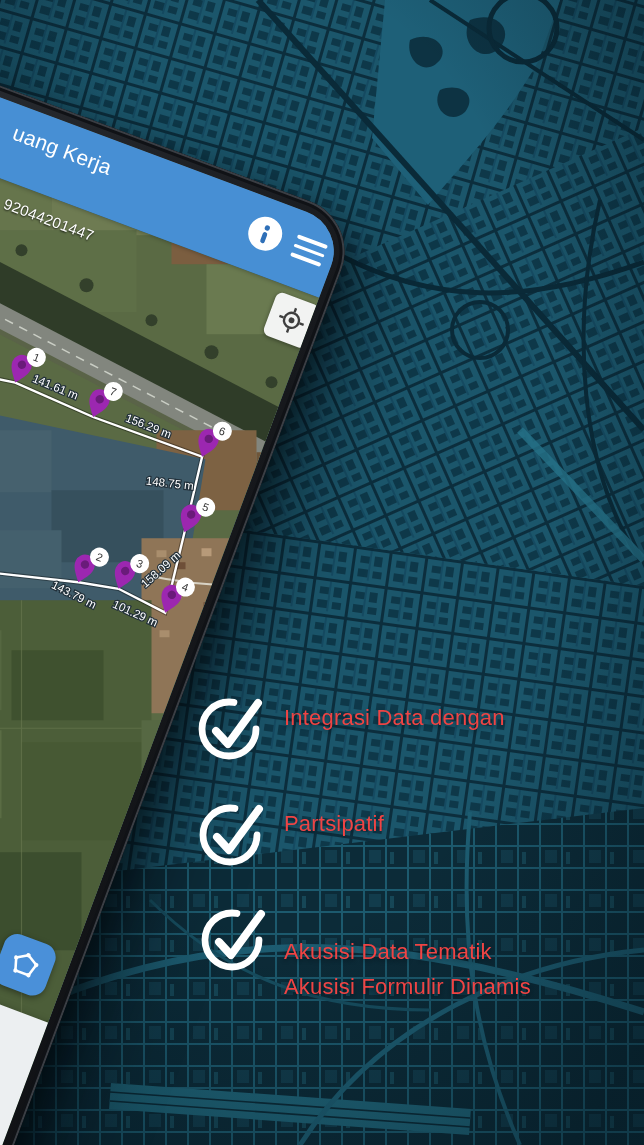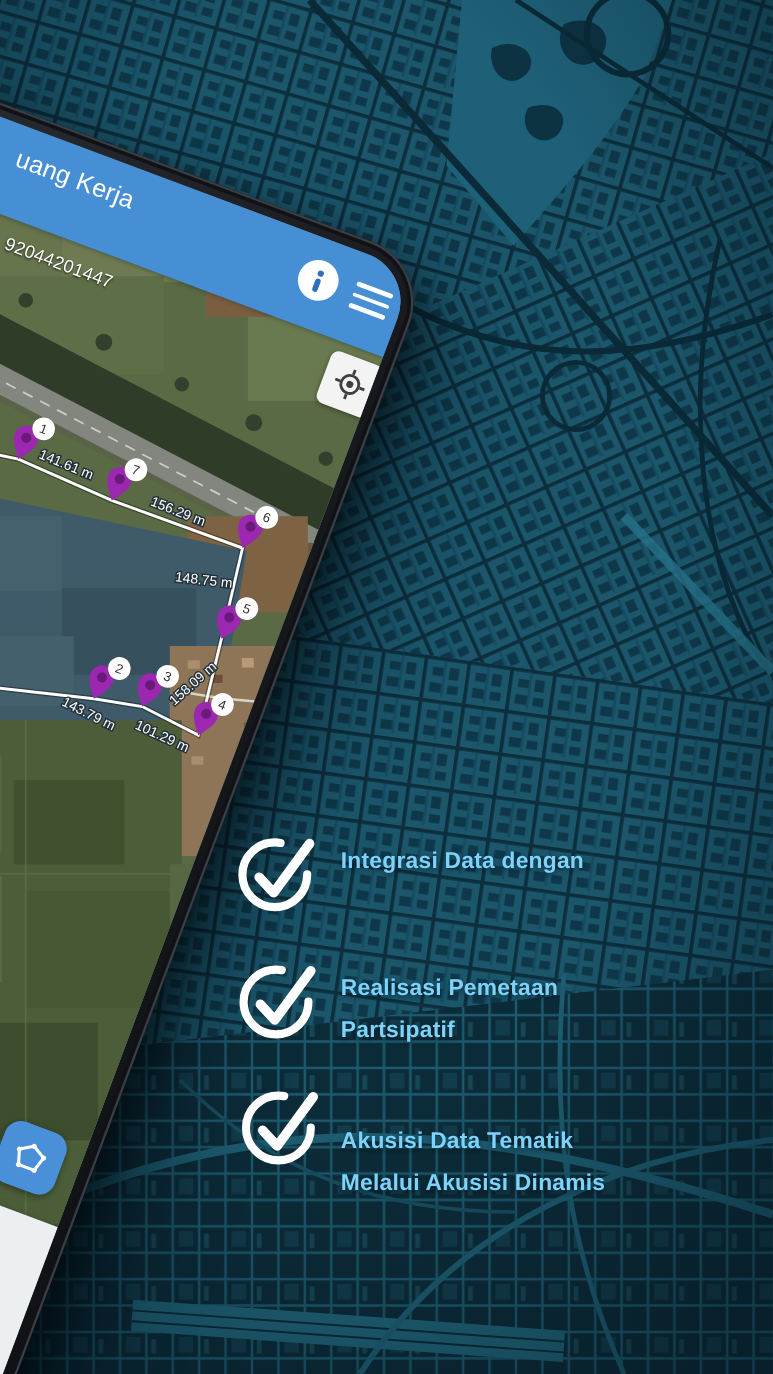--- a/index.html
+++ b/index.html
@@ -30,21 +30,21 @@
   .gps-btn{position:absolute;left:437px;top:8px;width:46px;height:46px;background:#f2f3f2;border-radius:7px;
            box-shadow:0 1px 4px rgba(0,0,0,.4);display:flex;align-items:center;justify-content:center;z-index:4;}
   .fab{position:absolute;left:409px;top:701px;width:54px;height:54px;border-radius:14px;background:#4a90d9;
        box-shadow:0 2px 6px rgba(0,0,0,.4);display:flex;align-items:center;justify-content:center;z-index:4;}
   .bottom-card{position:absolute;left:404px;top:774px;width:160px;height:200px;border-radius:14px;
                background:#eceff1;box-shadow:0 2px 8px rgba(0,0,0,.35);z-index:4;}
 
   
   .feat-row{position:absolute;}
   .feat-icon{position:absolute;}
-  .feat-text{position:absolute;color:#7dd3fc;font-weight:bold;font-size:19px;line-height:35px;letter-spacing:.2px;
+  .feat-text{position:absolute;color:#ef4444;font-weight:normal;font-size:22px;line-height:35px;letter-spacing:.2px;
              text-shadow:0 2px 4px rgba(0,10,16,.45);white-space:nowrap;}
 </style>
 </head>
 <body>
 
 <div class="stage">
 
   <svg class="bg" width="644" height="1145" viewBox="0 0 644 1145">
     <defs>
       <pattern id="pb" width="36" height="36" patternUnits="userSpaceOnUse">
@@ -281,29 +281,28 @@
       <div>Integrasi Data dengan</div>
     </div>
   </div>
 
   <div class="feat-row">
     <svg class="feat-icon" style="left:196px;top:796px;" width="72" height="72" viewBox="0 0 72 72">
       <circle cx="34" cy="39" r="27" fill="none" stroke="#fff" stroke-width="6.8" pathLength="100" stroke-dasharray="78 22" stroke-linecap="round"></circle>
       <path d="M21 41 L33 54 L63 13" fill="none" stroke="#fff" stroke-width="8" stroke-linecap="round" stroke-linejoin="round"></path>
     </svg>
     <div class="feat-text" style="left:284px;top:806px;">
-      <div>Realisasi Pemetaan</div>
       <div>Partsipatif</div>
     </div>
   </div>
 
   <div class="feat-row">
     <svg class="feat-icon" style="left:198px;top:901px;" width="72" height="72" viewBox="0 0 72 72">
       <circle cx="34" cy="39" r="27" fill="none" stroke="#fff" stroke-width="6.8" pathLength="100" stroke-dasharray="78 22" stroke-linecap="round"></circle>
       <path d="M21 41 L33 54 L63 13" fill="none" stroke="#fff" stroke-width="8" stroke-linecap="round" stroke-linejoin="round"></path>
     </svg>
     <div class="feat-text" style="left:284px;top:911px;margin-top:23px;">
       <div>Akusisi Data Tematik</div>
-      <div>Melalui Akusisi Dinamis</div>
+      <div>Akusisi Formulir Dinamis</div>
     </div>
   </div>
 
 </div>
 
 </body></html>

